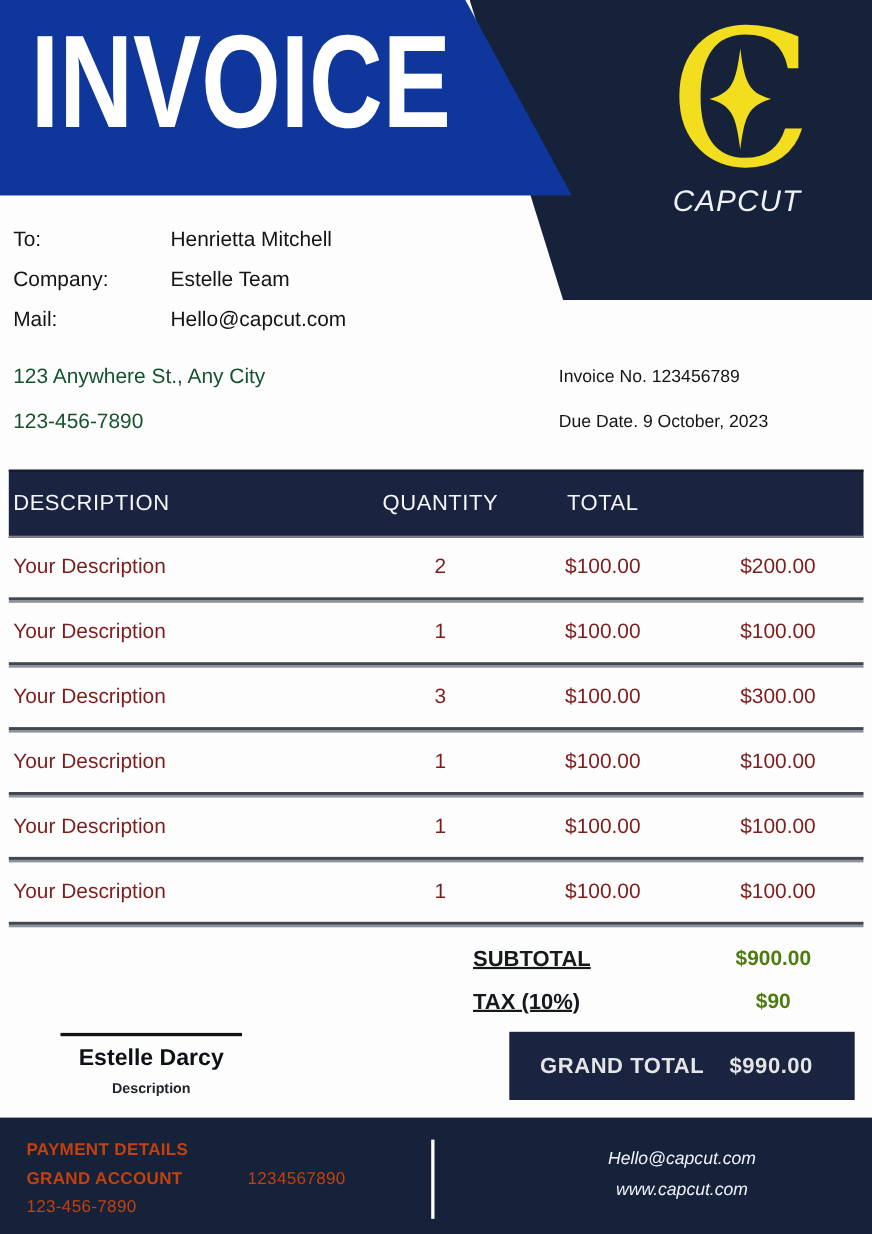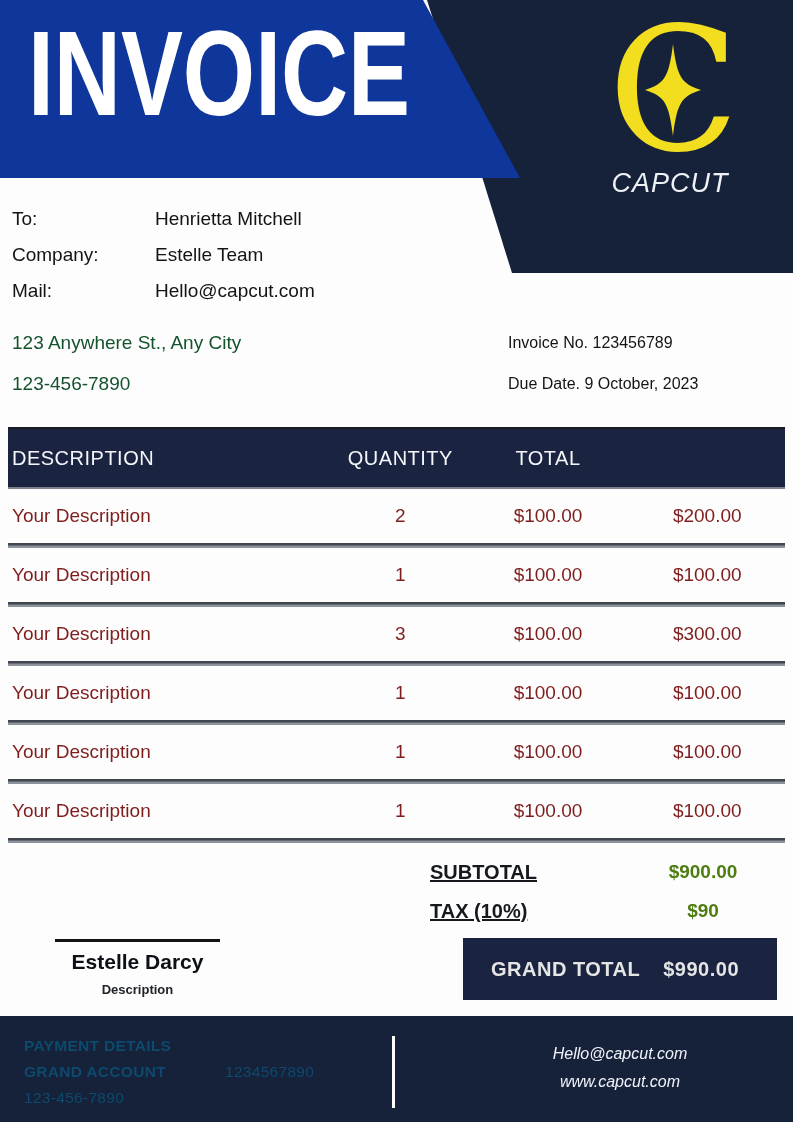--- a/index.html
+++ b/index.html
@@ -41,21 +41,21 @@
     display:flex;align-items:center;justify-content:space-between;padding:0 38px 0 28px;box-sizing:border-box;
     color:#e5e5e5;font-size:20px;font-weight:700;letter-spacing:.5px;}
   
   .sig-line{position:absolute;left:55px;top:939px;width:165px;height:3px;background:#101214;}
   .sig-name{position:absolute;left:30px;top:950px;width:215px;text-align:center;
     font-size:21px;font-weight:600;color:#0d1117;}
   .sig-role{position:absolute;left:30px;top:982px;width:215px;text-align:center;
     font-size:13px;font-weight:600;color:#20242a;}
   
   .footer{position:absolute;left:0;top:1016px;width:793px;height:106px;background:#16213a;}
-  .footer-left{position:absolute;left:24px;top:1033px;color:#0c4a6e;font-size:15.5px;}
+  .footer-left{position:absolute;left:24px;top:1033px;color:#c2410c;font-size:15.5px;}
   .f-row{display:flex;height:26px;align-items:center;font-weight:600;letter-spacing:.3px;}
   .f-row .f-lbl{width:201px;}
   .f-row .f-val{font-weight:400;}
   .footer-divider{position:absolute;left:392px;top:1036px;width:3px;height:72px;background:#ffffff;}
   .footer-right{position:absolute;left:480px;top:1040px;width:280px;text-align:center;
     color:#f0f3f8;font-style:italic;font-size:16px;line-height:28px;}
 </style>
 </head>
 <body>
 

